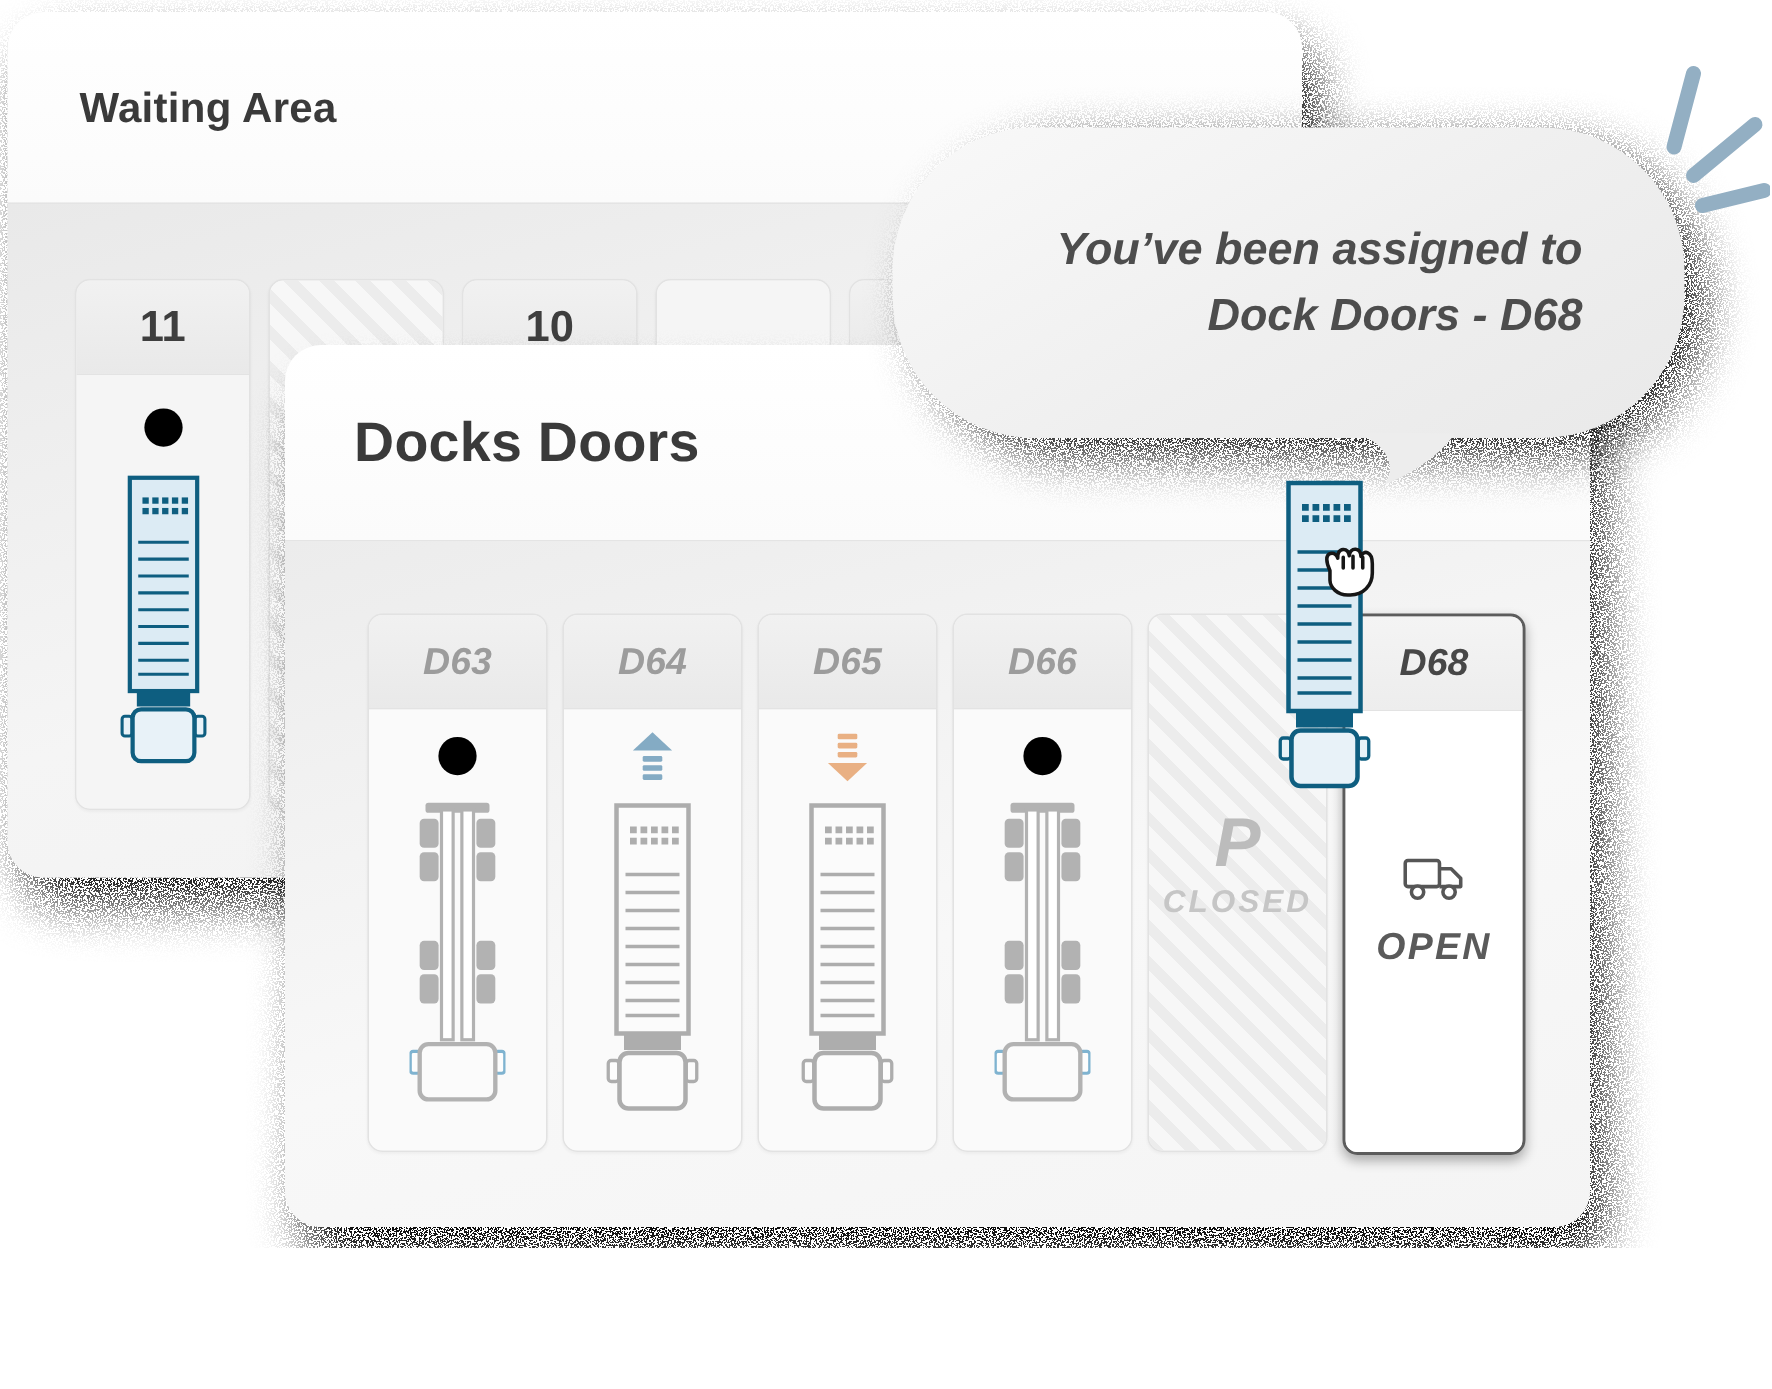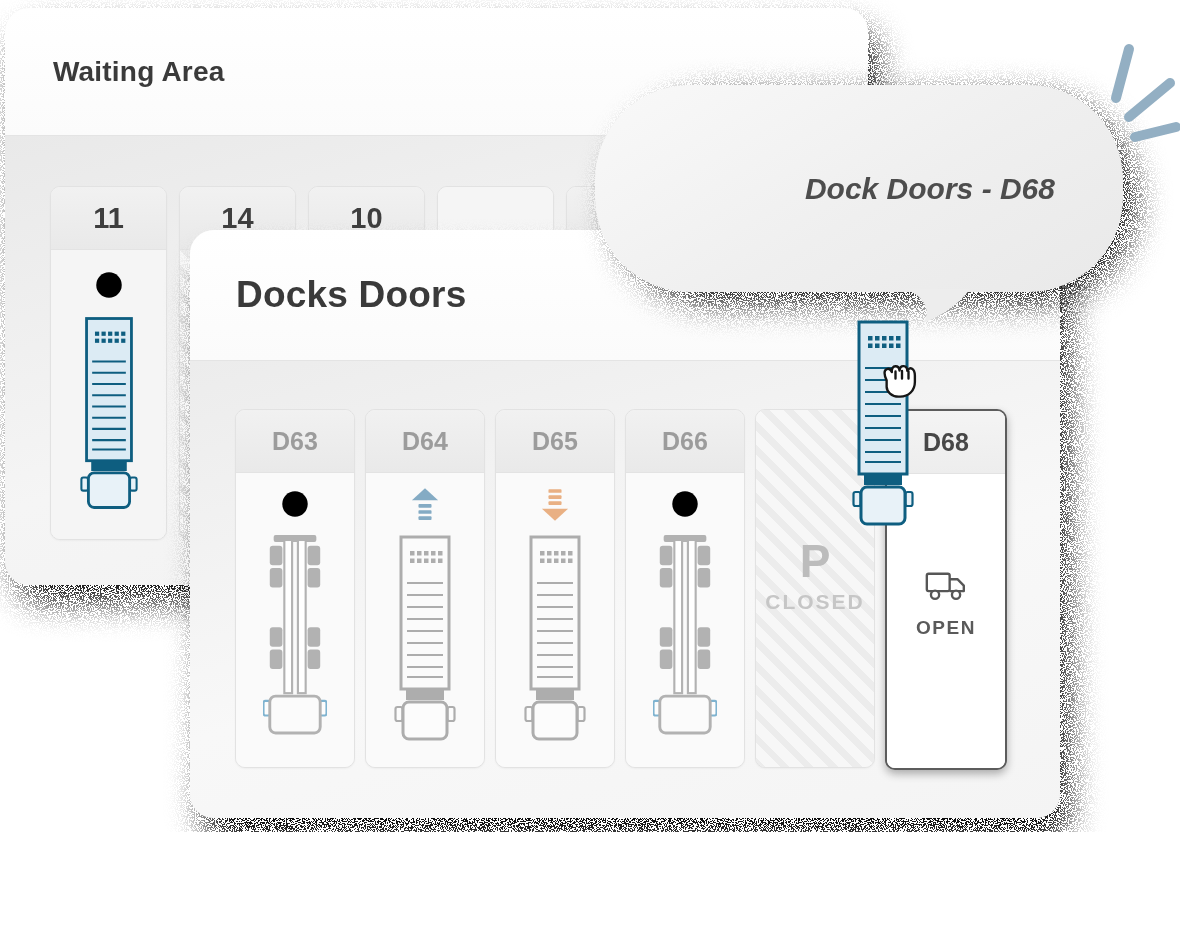--- a/index.html
+++ b/index.html
@@ -23,41 +23,41 @@
   #waiting-card .card-body{position:relative;height:450px;background:linear-gradient(165deg,#e9e9e9 0%,#f5f5f5 55%,#f1f1f1 100%);}
 
   #docks-card{left:190px;top:230px;width:870px;height:588px;z-index:3;}
   #docks-card .card-head{height:130px;padding-left:46px;}
   #docks-card .card-title{font-size:37px;}
   #docks-card .card-body{position:relative;height:457px;background:linear-gradient(165deg,#ececec 0%,#f8f8f8 55%,#f4f4f4 100%);}
 
   
   .slot-row{position:absolute;display:flex;}
   #waiting-card .slot-row{left:45px;top:50px;gap:12px;}
-  #docks-card .slot-row{left:45px;top:48px;gap:10px;}
+  #docks-card .slot-row{left:55px;top:48px;gap:10px;font-style:italic;}
 
   .slot{border:1px solid #e2e2e2;border-radius:10px;background:#f6f6f6;display:flex;flex-direction:column;overflow:hidden;box-shadow:0 1px 2px rgba(0,0,0,0.04);}
   .wslot{width:115px;height:352px;}
   .dslot{width:118px;height:357px;}
   .slot-head{height:62px;flex:0 0 62px;display:flex;align-items:center;justify-content:center;background:linear-gradient(180deg,#f1f1f1,#e9e9e9);border-bottom:1px solid #e3e3e3;}
   .wslot .slot-head{font-size:29px;font-weight:700;color:var(--label-dark,#3e3e3e);}
   .dslot .slot-head{font-size:25px;font-weight:700;color:var(--label-muted,#9c9c9c);}
   .slot-body{flex:1;background:#fafafa;display:flex;flex-direction:column;align-items:center;padding-top:14px;gap:12px;}
   .wslot .slot-body{background:#f5f5f5;padding-top:18px;gap:14px;}
 
   .hatched{background:repeating-linear-gradient(45deg,#ececec 0 7px,#f7f7f7 7px 17px) !important;}
 
   
   .closed-center{flex:1;display:flex;flex-direction:column;align-items:center;justify-content:center;gap:6px;margin-top:-40px;}
   .closed-p{font-size:46px;font-weight:700;color:#bcbcbc;line-height:1;}
   .closed-txt{font-size:21px;font-weight:700;color:#c6c6c6;letter-spacing:2px;}
   .open-slot{border:2px solid #5c5c5c;background:#fff;box-shadow:0 4px 8px rgba(0,0,0,0.30);}
   .open-slot .slot-head{background:linear-gradient(180deg,#f4f4f4,#ededed);color:#474747;}
   .open-slot .slot-body{background:#fff;justify-content:flex-start;padding-top:96px;gap:14px;}
-  .open-txt{font-size:19px;font-weight:700;color:#5a5a5a;letter-spacing:1.5px;}
+  .open-txt{font-size:25px;font-weight:700;color:#5a5a5a;letter-spacing:1.5px;}
 
   
   .truck-blue{--ts:var(--truck-blue-stroke,#0e5e80);--tf:var(--truck-blue-fill,#dcebf4);--tf2:#e8f2f8;}
   .truck-gray{--ts:var(--truck-gray-stroke,#adadad);--tf:var(--truck-gray-fill,#fbfbfb);--tf2:#fcfcfc;}
   .t-body{fill:var(--tf);stroke:var(--ts);stroke-width:3;}
   .t-vents rect{fill:var(--ts);}
   .t-lines line{stroke:var(--ts);stroke-width:2.2;}
   .t-band{fill:var(--ts);}
   .t-cab{fill:var(--tf2);stroke:var(--ts);stroke-width:3;}
   .t-mirror{fill:var(--tf2);stroke:var(--ts);stroke-width:2.2;}
@@ -173,21 +173,20 @@
             <svg class="clock-icon" viewBox="0 0 36 36" width="34" height="34">
                 <use href="#clock-glyph"></use>
               </svg>
             <svg class="truck-blue" viewBox="0 0 62 206" width="58" height="194">
                 <use href="#trailer-truck"></use>
               </svg>
           </div>
         </div>
 
         <div class="slot wslot">
-          <div class="slot-head">14</div>
           <div class="slot-body hatched"></div>
         </div>
 
         <div class="slot wslot">
           <div class="slot-head">10</div>
           <div class="slot-body"></div>
         </div>
 
         <div class="slot wslot">
           <div class="slot-body"></div>
@@ -283,20 +282,21 @@
             </svg>
             <div class="open-txt">OPEN</div>
           </div>
         </div>
 
       </div>
     </div>
   </div>
 
   <div id="bubble">
+    <div class="line">You’ve been assigned to</div>
     <div class="line">Dock Doors - D68</div>
   </div>
   <svg id="bubble-tail" viewBox="0 0 80 38" width="80" height="38">
     <path d="M6 0 H72 C64 12 46 26 25 34 C33 24 28 10 12 2 Z" fill="#ededed"></path>
   </svg>
 
   <svg id="decor-lines" viewBox="0 0 92 108" width="92" height="108">
     <line x1="28" y1="62" x2="41" y2="13"></line>
     <line x1="41" y1="81" x2="82" y2="47"></line>
     <line x1="47" y1="101" x2="88" y2="91"></line>

